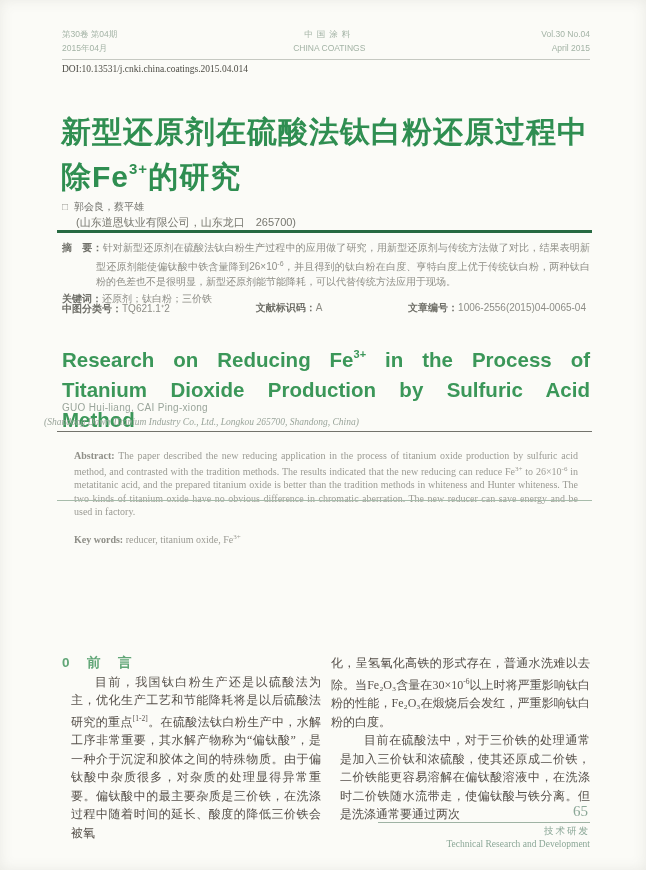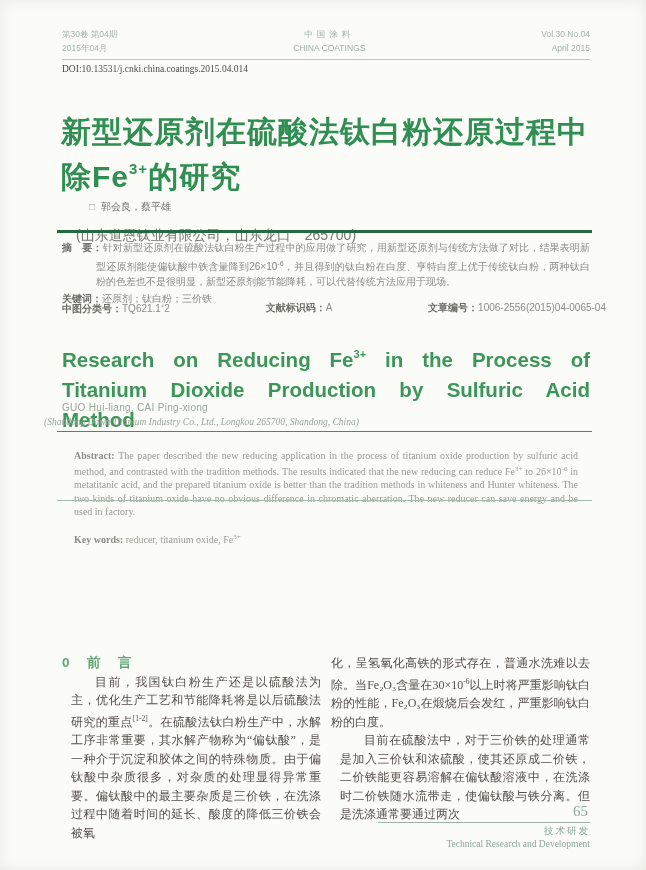--- a/index.html
+++ b/index.html
@@ -34,43 +34,43 @@
   
   .title-zh {
     position: absolute; left: 61px; right: 50px; top: 112px;
     font-size: 30px; line-height: 39px; font-weight: bold;
     color: #2f8e51; letter-spacing: 1px;
   }
   .title-zh sup { font-size: 15px; position: relative; top: -2px; }
   
   .authors-zh {
     position: absolute; left: 62px; top: 200px;
-    font-size: 10px; color: #6e6e68; margin-left: 27px;
+    font-size: 10px; color: #6e6e68;
   }
   .authors-zh .marker { color: #9a9a93; margin-right: 6px; }
   .affil-zh {
     position: absolute; left: 76px; top: 215px;
-    font-size: 14px; color: #77776f; margin-top: 12px;
+    font-size: 11px; color: #77776f;
   }
   .green-rule {
     position: absolute; left: 57px; right: 54px; top: 230px;
     height: 3px; background: #276a42;
   }
   
   .abs-zh {
     position: absolute; left: 62px; right: 56px; top: 240px;
     font-size: 10px; line-height: 15.5px; color: #8d8d86;
     text-align: justify;
   }
   .abs-zh p { margin: 0; padding-left: 34px; text-indent: -34px; }
   .abs-zh .lab { color: #6e6e67; font-weight: bold; }
   .abs-zh .kw { margin-top: 1px; padding-left: 0; text-indent: 0; }
   .abs-zh sup { font-size: 7px; }
   .clc-row {
-    position: absolute; left: 62px; right: 40px; top: 301px;
+    position: absolute; left: 62px; right: 60px; top: 301px;
     display: flex; justify-content: space-between;
     font-size: 10px; color: #8d8d86;
   }
   .clc-row .lab { color: #6e6e67; font-weight: bold; }
   
   .title-en {
     position: absolute; left: 62px; right: 56px; top: 340px;
     font-size: 20.5px; line-height: 30px; font-weight: bold;
     color: #3b9759; text-align: justify; word-spacing: 5px;
   }

